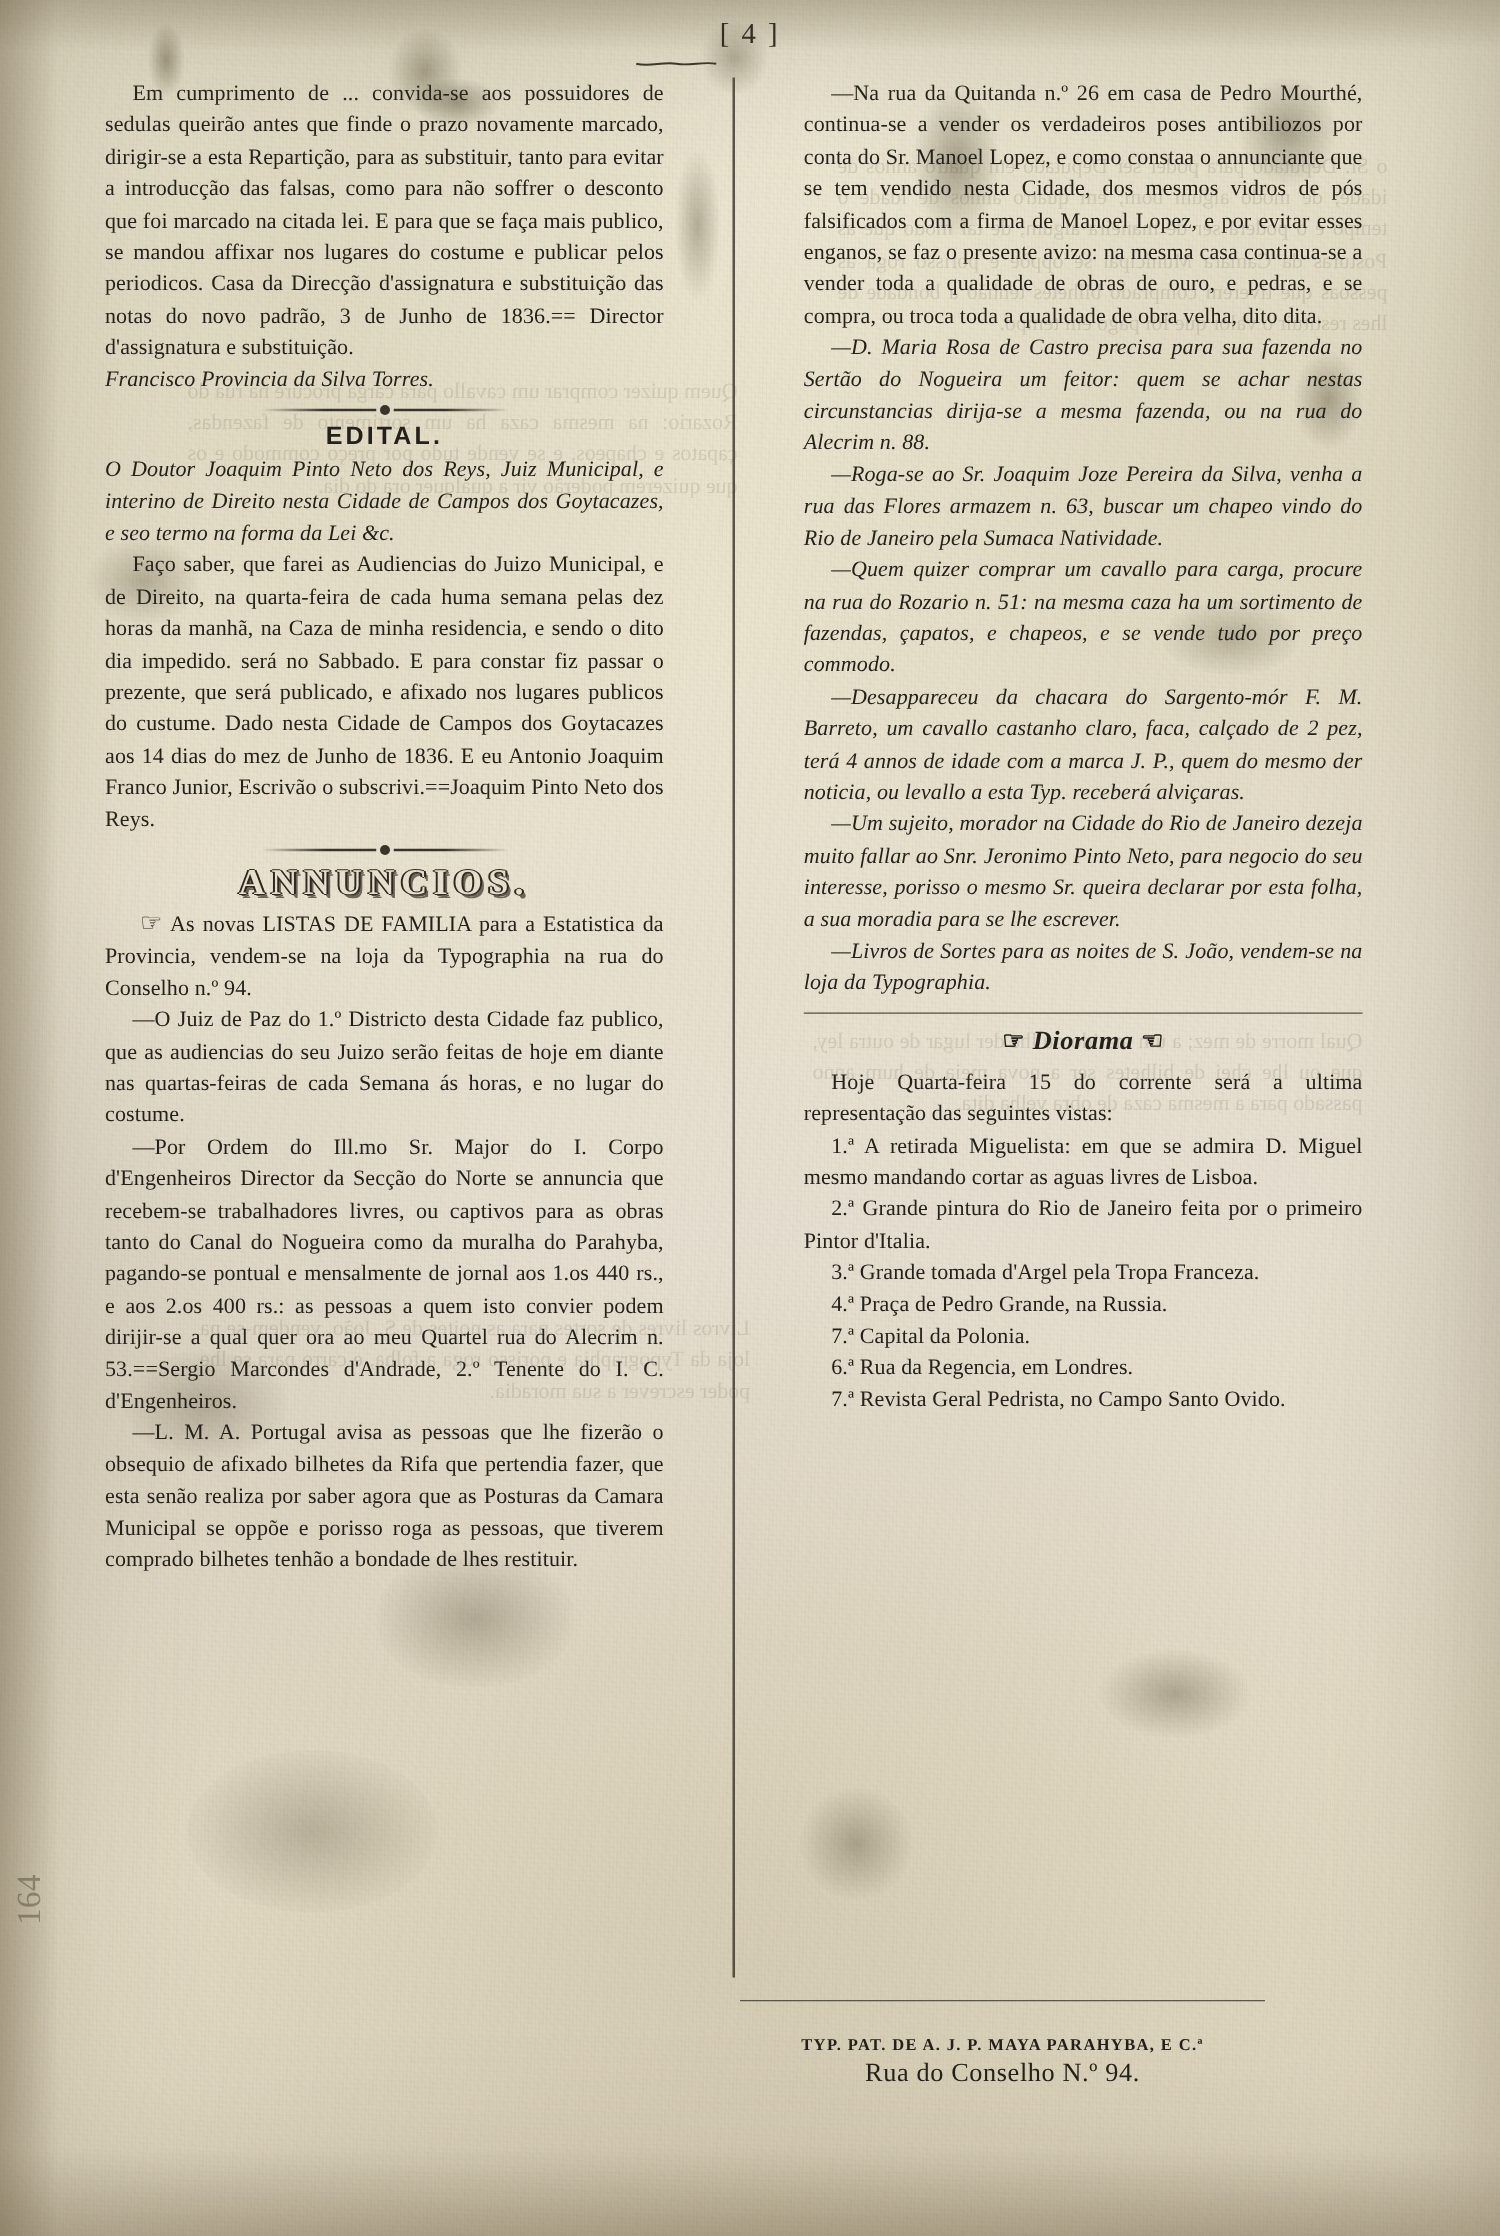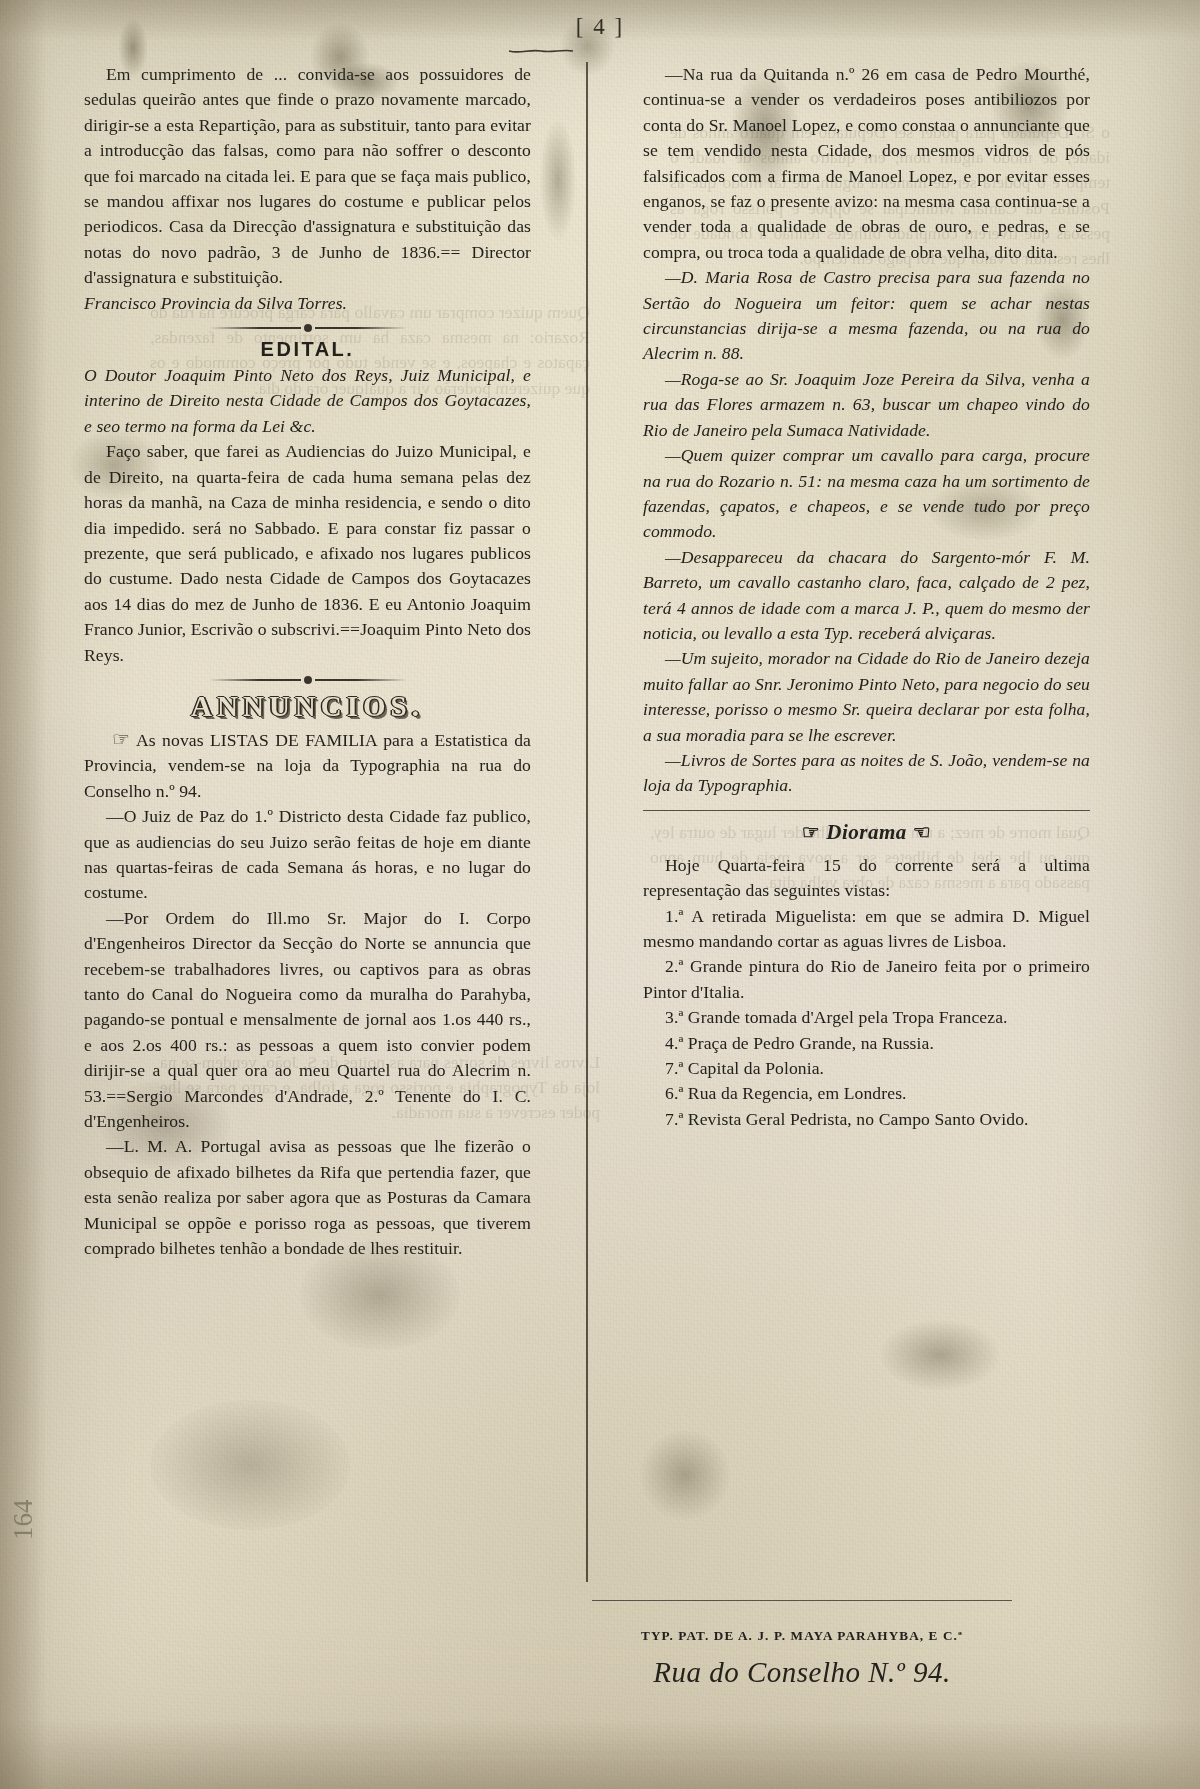--- a/index.html
+++ b/index.html
@@ -173,23 +173,22 @@
     width: 420px;
     text-align: center;
   }
   .colophon .imprint {
     font-size: 13.2px;
     font-variant: small-caps;
     letter-spacing: 1.1px;
     font-weight: 700;
   }
   .colophon .addr {
-    font-size: 29px;
-    font-style: italic;
-    margin-top: 12px;
+    font-size: 21px;
+    margin-top: 2px;
     letter-spacing: .5px;
   }
   .colophon-rule {
     position: absolute;
     left: 592px; top: 1600px; width: 420px;
     border-top: 1.6px solid #3b362d;
     opacity: .8;
   }
 
   .margin-note {

